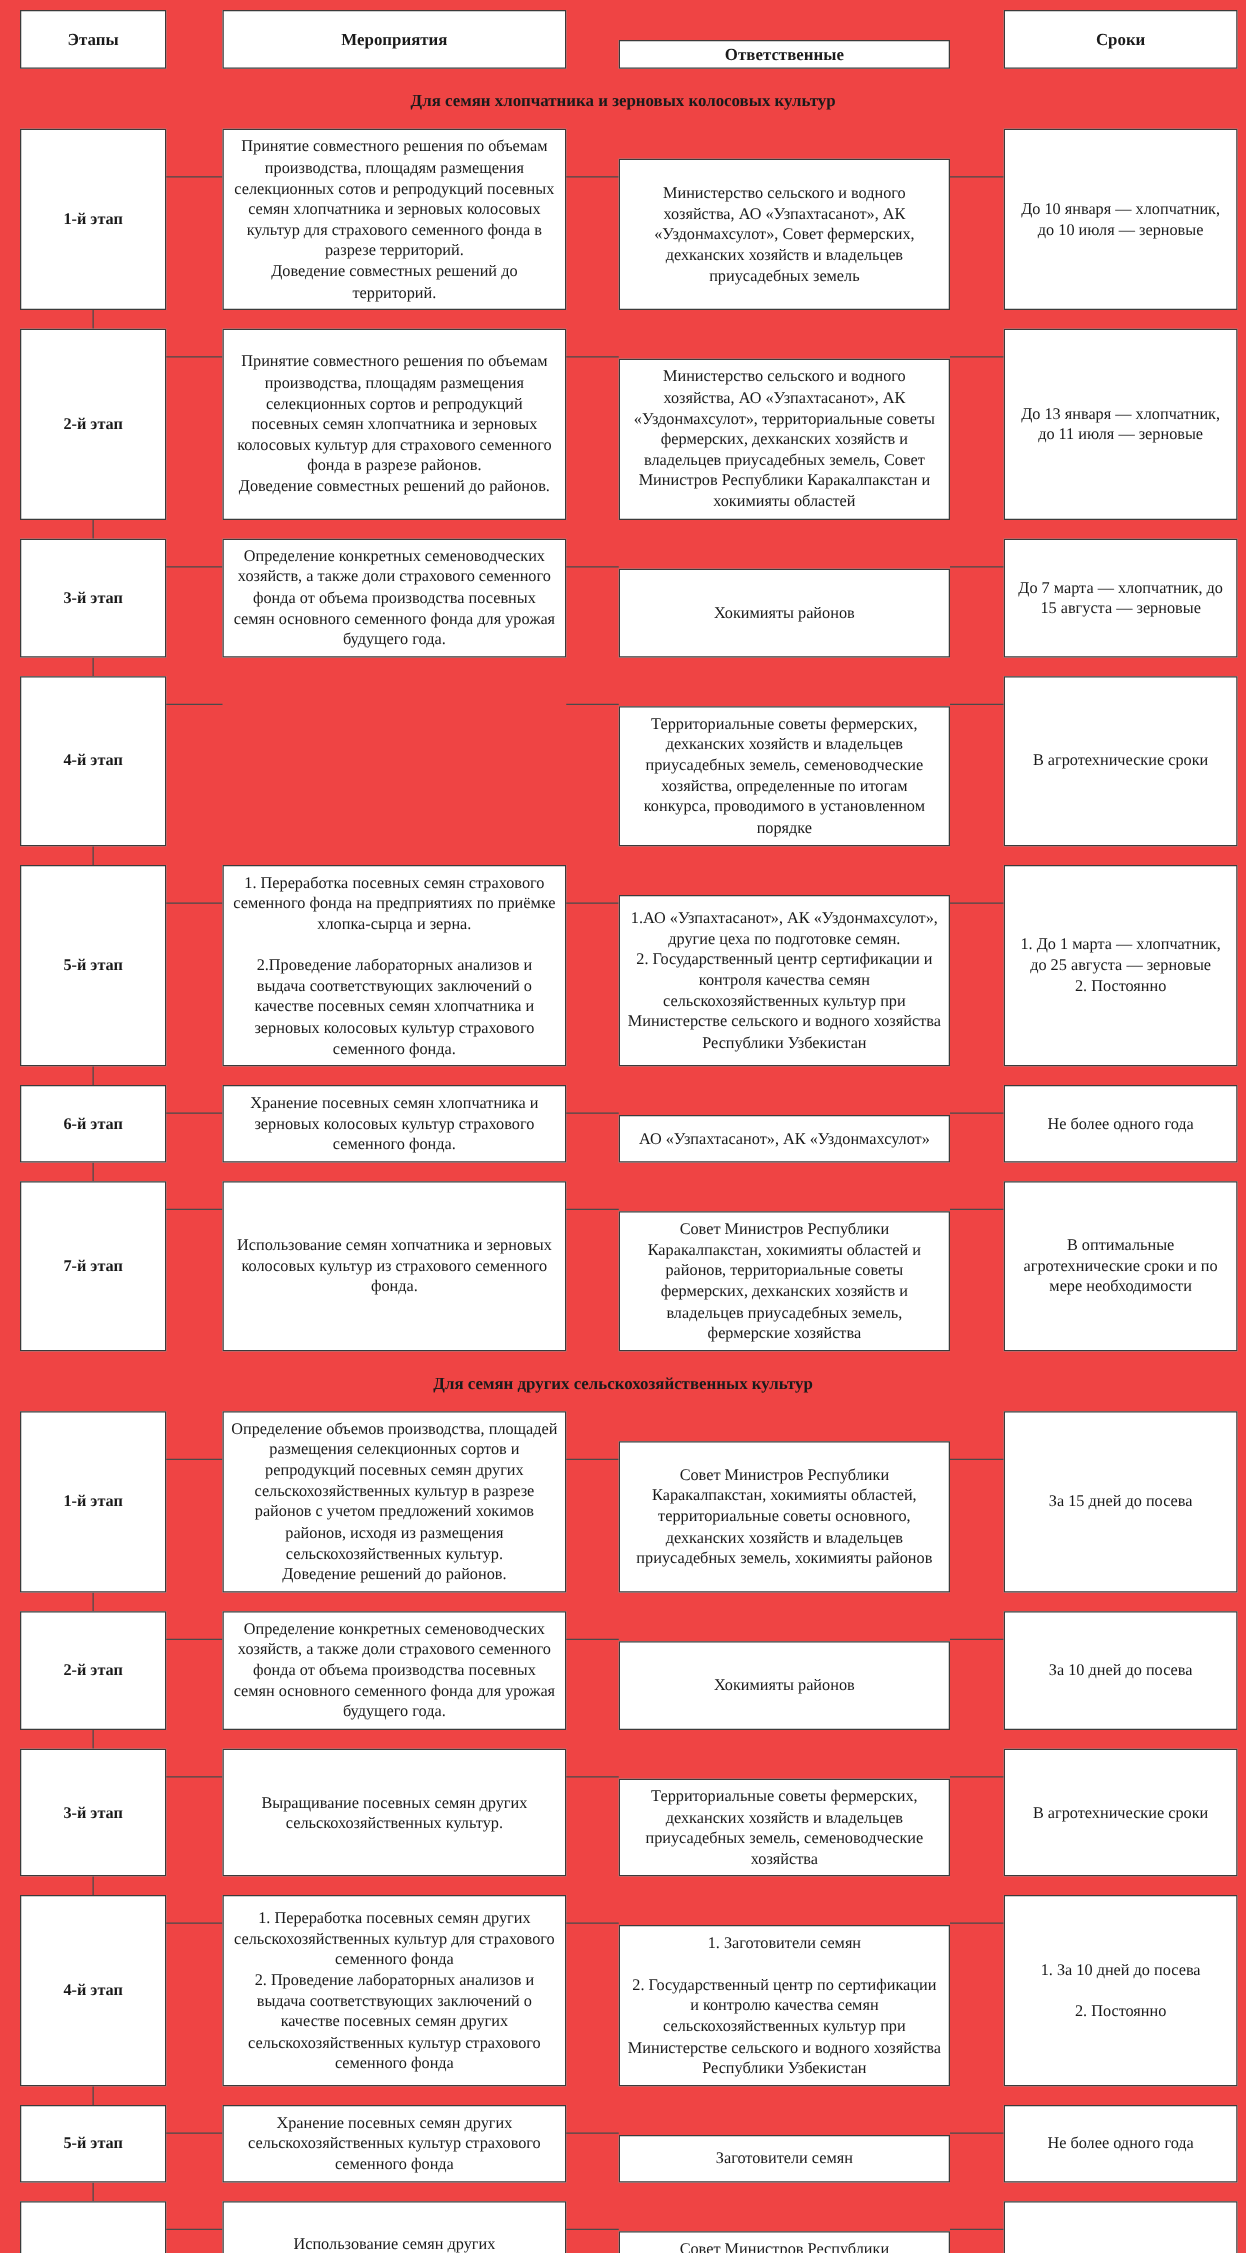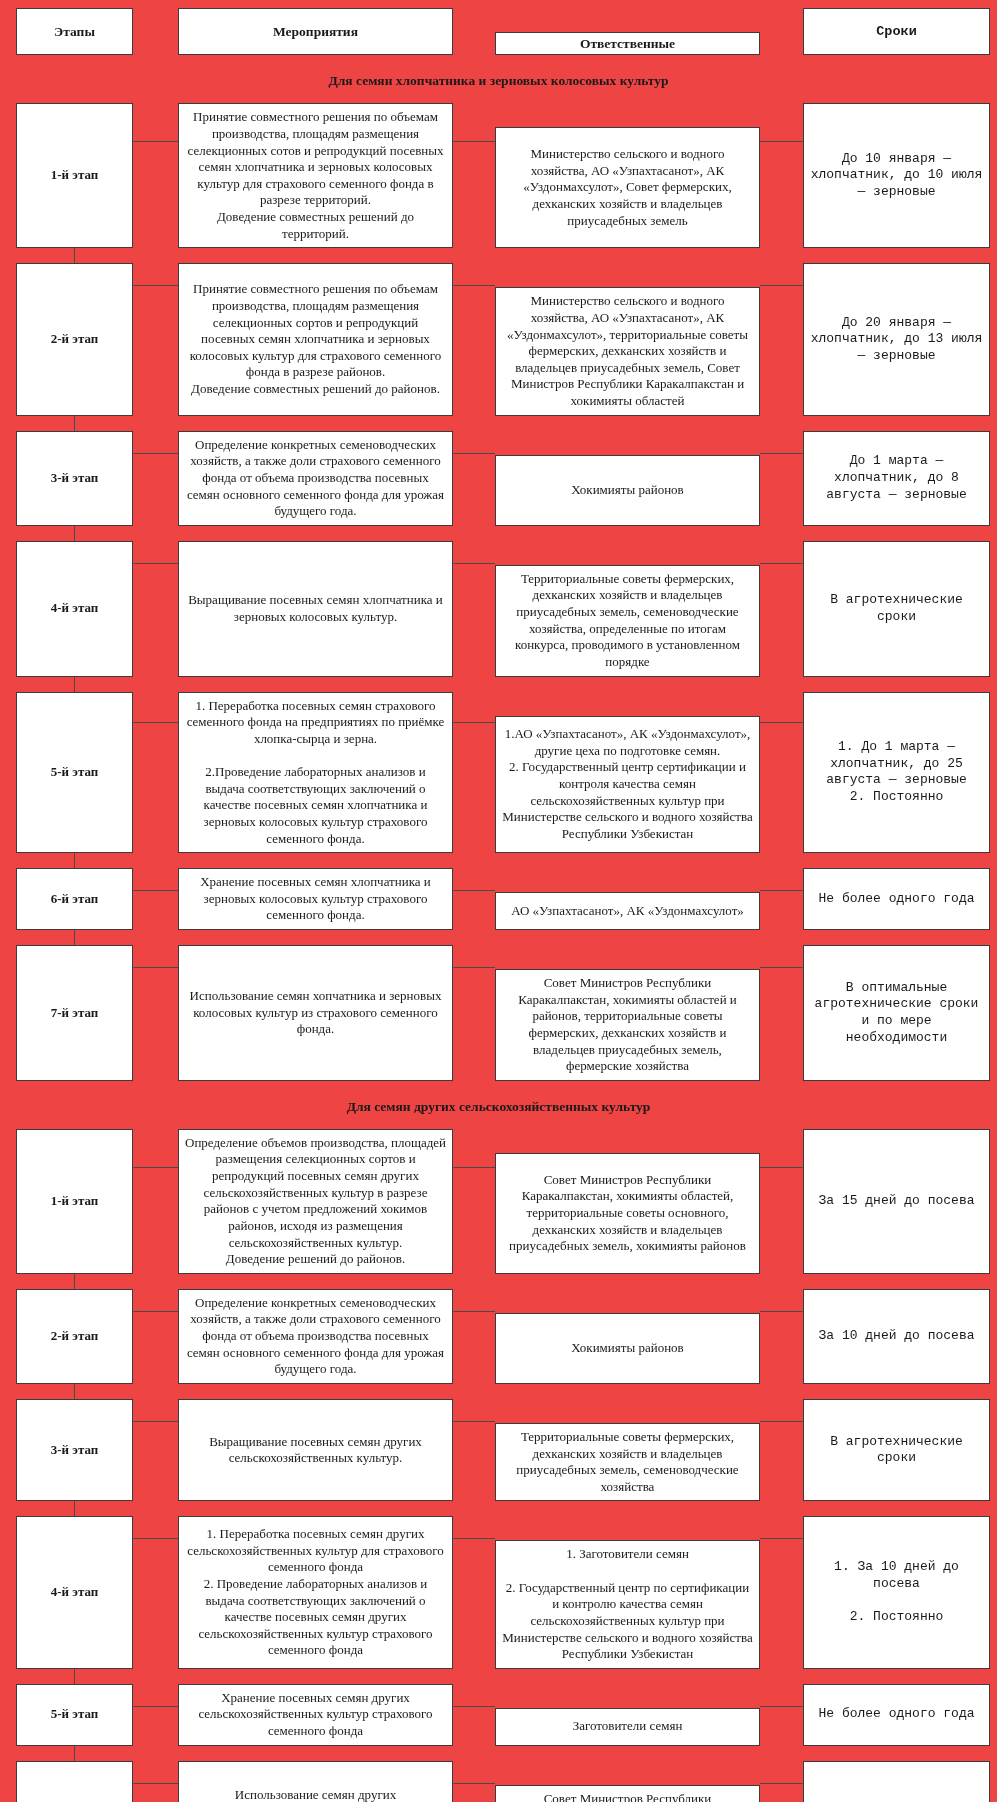--- a/index.html
+++ b/index.html
@@ -31,21 +31,21 @@
     font-size: 13px;
     line-height: 1.28;
     padding: 5px 6px;
     white-space: pre-line;
     grid-row: 1;
     box-sizing: border-box;
   }
   .stage       { grid-column: 2; font-weight: bold; }
   .activity    { grid-column: 4; font-family: Liberation Serif, serif; }
   .responsible { grid-column: 6; margin-top: 24px; }
-  .deadline    { grid-column: 8; font-family: Liberation Mono, monospace; }
+  .deadline    { grid-column: 8; }
   .hconn {
     grid-row: 1;
     height: 0;
     border-top: 1.5px solid #4a4a4a;
     align-self: start;
     margin-top: var(--cy, 22px);
   }
   .h1 { grid-column: 3; }
   .h2 { grid-column: 5; }
   .h3 { grid-column: 7; }
@@ -95,39 +95,38 @@
   <div class="vconn"></div>
 
   <div class="row">
     <div class="cell stage">2-й этап</div>
     <div class="hconn h1"></div>
     <div class="cell activity">Принятие совместного решения по объемам производства, площадям размещения селекционных сортов и репродукций посевных семян хлопчатника и зерновых колосовых культур для страхового семенного фонда в разрезе районов.
 Доведение совместных решений до районов.</div>
     <div class="hconn h2"></div>
     <div class="cell responsible">Министерство сельского и водного хозяйства, АО «Узпахтасанот», АК «Уздонмахсулот», территориальные советы фермерских, дехканских хозяйств и владельцев приусадебных земель, Совет Министров Республики Каракалпакстан и хокимияты областей</div>
     <div class="hconn h3"></div>
-    <div class="cell deadline">До 20 января — хлопчатник, до 13 июля — зерновые</div>
+    <div class="cell deadline">До 13 января — хлопчатник, до 11 июля — зерновые</div>
   </div>
   <div class="vconn"></div>
 
   <div class="row">
     <div class="cell stage">3-й этап</div>
     <div class="hconn h1"></div>
     <div class="cell activity">Определение конкретных семеноводческих хозяйств, а также доли страхового семенного фонда от объема производства посевных семян основного семенного фонда для урожая будущего года.</div>
     <div class="hconn h2"></div>
     <div class="cell responsible">Хокимияты районов</div>
     <div class="hconn h3"></div>
-    <div class="cell deadline">До 1 марта — хлопчатник, до 8 августа — зерновые</div>
+    <div class="cell deadline">До 7 марта — хлопчатник, до 15 августа — зерновые</div>
   </div>
   <div class="vconn"></div>
 
   <div class="row">
     <div class="cell stage">4-й этап</div>
     <div class="hconn h1"></div>
-    <div class="cell activity">Выращивание посевных семян хлопчатника и зерновых колосовых культур.</div>
     <div class="hconn h2"></div>
     <div class="cell responsible">Территориальные советы фермерских, дехканских хозяйств и владельцев приусадебных земель, семеноводческие хозяйства, определенные по итогам конкурса, проводимого в установленном порядке</div>
     <div class="hconn h3"></div>
     <div class="cell deadline">В агротехнические сроки</div>
   </div>
   <div class="vconn"></div>
 
   <div class="row" style="--cy:30px">
     <div class="cell stage">5-й этап</div>
     <div class="hconn h1"></div>

